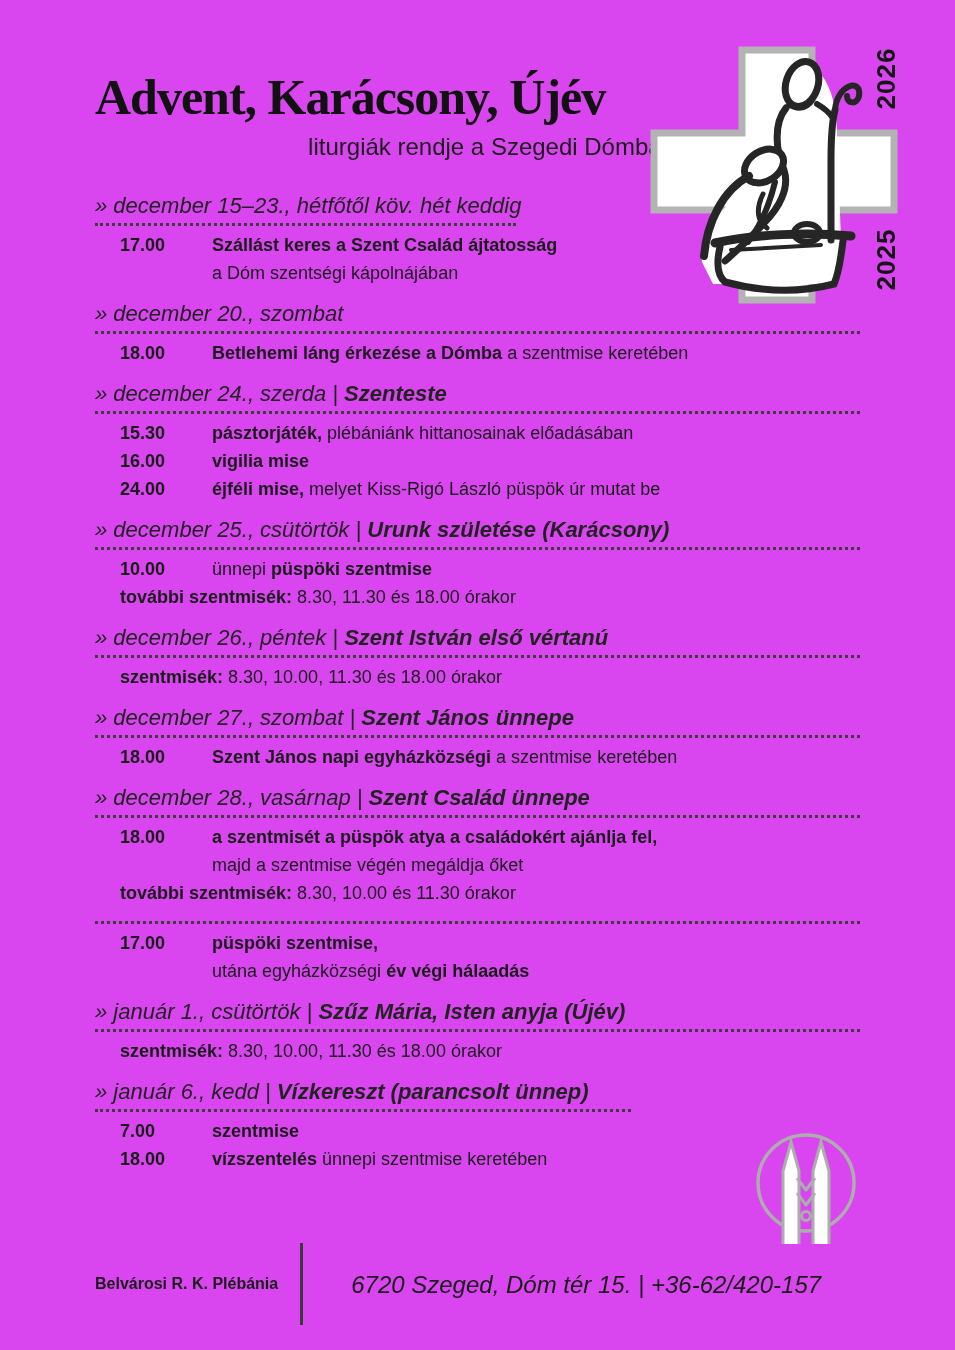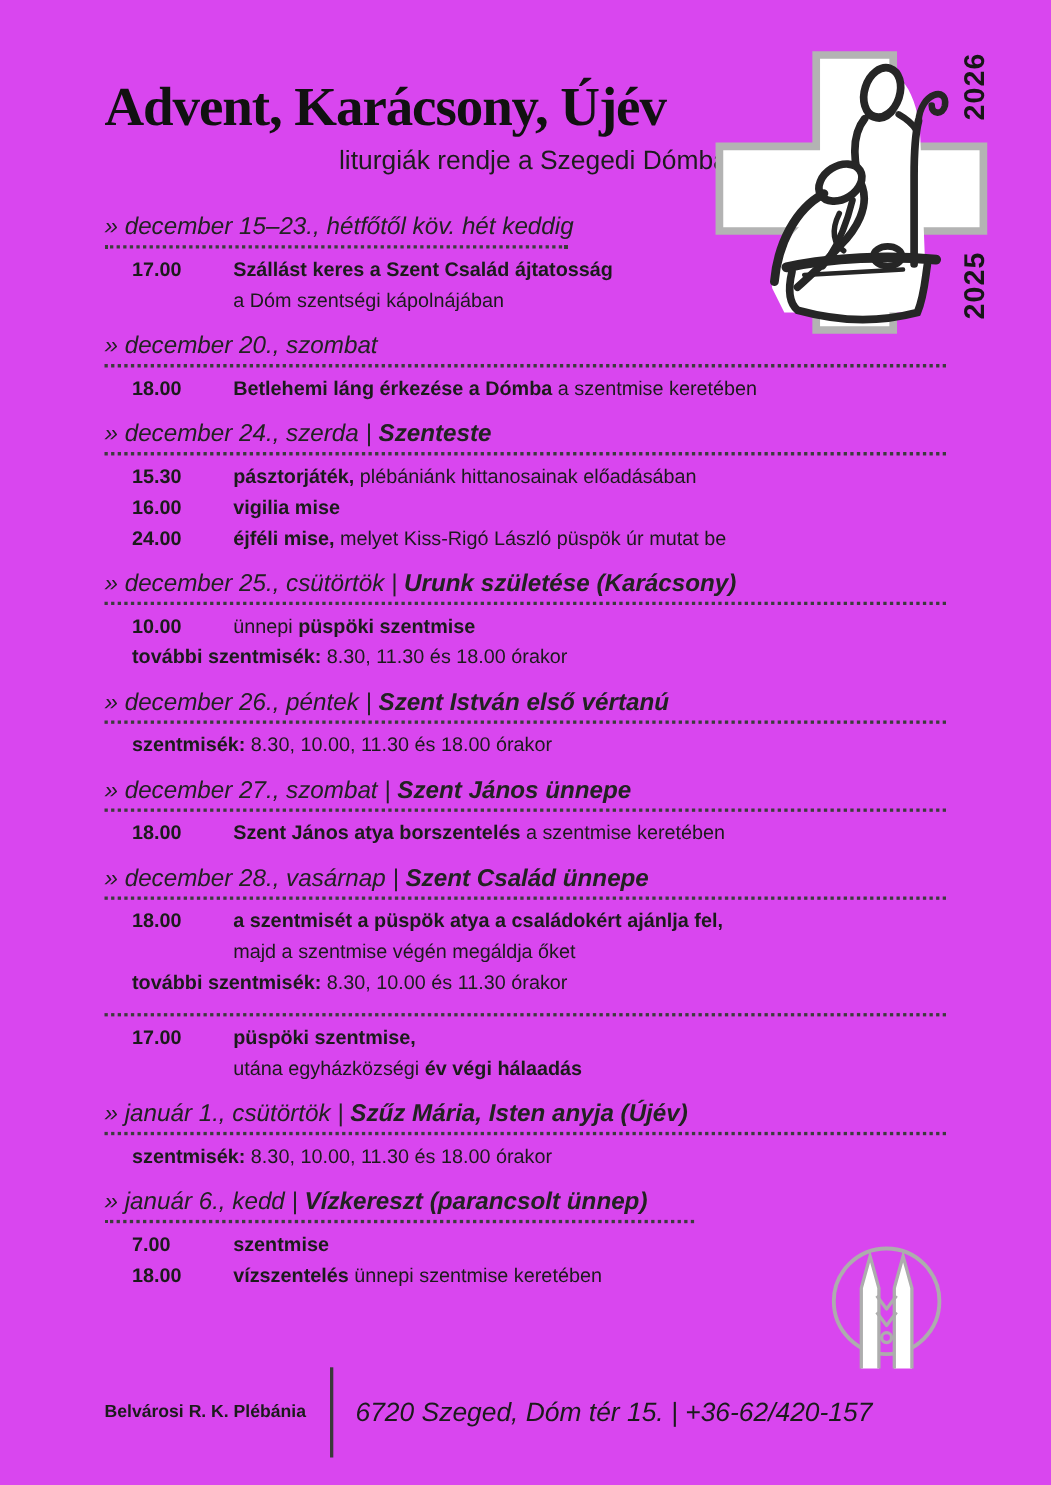--- a/index.html
+++ b/index.html
@@ -42,21 +42,21 @@
   .row{font-size:18px;line-height:28px;padding-left:25px;white-space:nowrap;color:#1b1b1b;}
   .row .time{display:inline-block;width:92px;font-weight:bold;}
   .row b{font-weight:bold;}
   
   .footer{
     position:absolute;left:95px;right:95px;top:1243px;
     display:flex;align-items:center;z-index:2;
   }
   .footer-left{font-size:16px;font-weight:bold;white-space:nowrap;color:#1b1b1b;}
   .footer-divider{width:3px;height:82px;background:#3a3a3a;margin:0 20px 0 22px;}
-  .footer-right{font-size:24px;line-height:33px;font-style:italic;color:#1b1b1b;white-space:nowrap;}
+  .footer-right{font-size:24px;line-height:33px;font-style:italic;color:#1b1b1b;white-space:nowrap;margin-left:28px;}
   .circle-logo{position:absolute;left:748px;top:1126px;z-index:1;}
 </style>
 </head>
 <body>
 
 <div class="page">
 
   <div class="title-block">
     <h1 class="page-title">Advent, Karácsony, Újév</h1>
     <div class="page-subtitle">liturgiák rendje a Szegedi Dómban</div>
@@ -122,21 +122,21 @@
         <div class="row note"><span class="txt"><b>további szentmisék:</b><span> 8.30, 11.30 és 18.00 órakor</span></span></div>
       </section>
       <section class="sec">
         <div class="sec-head"><span class="chev">» </span><span class="date">december 26., péntek</span><span class="sep"> | </span><span class="feast">Szent István első vértanú</span></div>
         <div class="rule" style="width: 100%;"></div>
         <div class="row note"><span class="txt"><b>szentmisék:</b><span> 8.30, 10.00, 11.30 és 18.00 órakor</span></span></div>
       </section>
       <section class="sec">
         <div class="sec-head"><span class="chev">» </span><span class="date">december 27., szombat</span><span class="sep"> | </span><span class="feast">Szent János ünnepe</span></div>
         <div class="rule" style="width: 100%;"></div>
-        <div class="row"><span class="time">18.00</span><span class="txt"><b>Szent János atya borszentelés</b><span> a szentmise keretében</span></span></div>
+        <div class="row"><span class="time">18.00</span><span class="txt"><b>Szent János napi egyházközségi</b><span> a szentmise keretében</span></span></div>
       </section>
       <section class="sec">
         <div class="sec-head"><span class="chev">» </span><span class="date">december 28., vasárnap</span><span class="sep"> | </span><span class="feast">Szent Család ünnepe</span></div>
         <div class="rule" style="width: 100%;"></div>
         <div class="row"><span class="time">18.00</span><span class="txt"><b>a szentmisét a püspök atya a családokért ajánlja fel,</b></span></div>
         <div class="row cont"><span class="time"></span><span class="txt"><span>majd a szentmise végén megáldja őket</span></span></div>
         <div class="row note"><span class="txt"><b>további szentmisék:</b><span> 8.30, 10.00 és 11.30 órakor</span></span></div>
       </section>
       <section class="sec">
         <div class="rule" style="width: 100%;"></div>

